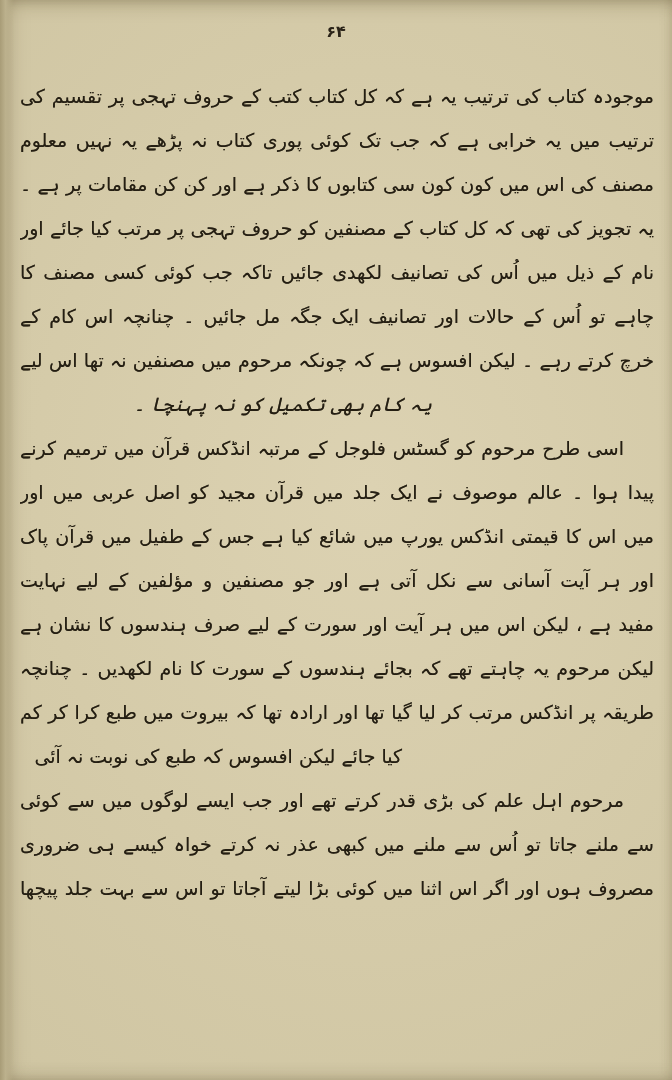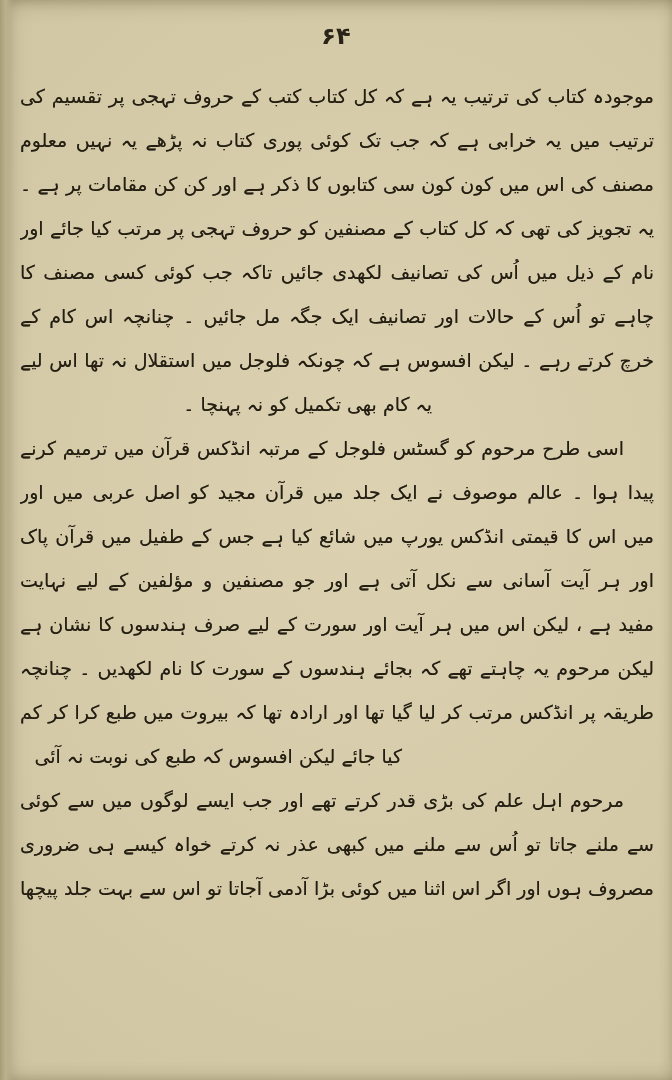--- a/index.html
+++ b/index.html
@@ -28,21 +28,21 @@
     width: 14px;
     background: linear-gradient(90deg, #a89c77 0%, #bcb18d 40%, rgba(188,177,141,0) 100%);
     pointer-events: none;
   }
   .page-number {
     position: absolute;
     top: 22px;
     left: 0;
     width: 100%;
     text-align: center;
-    font-size: 24px;
+    font-size: 16px;
     font-weight: bold;
     letter-spacing: 6px;
     color: #2a2318;
     direction: rtl;
   }
   .text-column {
     position: absolute;
     top: 74px;
     right: 18px;
     width: 634px;
@@ -66,20 +66,21 @@
   }
   
   .open {
     text-indent: 30px;
   }
   
   .close-a {
     padding-right: 222px;
     text-align: right;
     text-align-last: right;
+    font-style: italic;
   }
   .close-b {
     padding-right: 252px;
     text-align: right;
     text-align-last: right;
   }
 </style>
 </head>
 <body>
 
@@ -90,35 +91,35 @@
 
   <div class="text-column">
 
     <div>
       <div class="ln jl">موجودہ کتاب کی ترتیب یہ ہے کہ کل کتاب کتب کے حروف تہجی پر تقسیم کی گئی ہے ۔ اس</div>
       <div class="ln jl">ترتیب میں یہ خرابی ہے کہ جب تک کوئی پوری کتاب نہ پڑھے یہ نہیں معلوم ہوتا کہ فلاں</div>
       <div class="ln jl">مصنف کی اس میں کون کون سی کتابوں کا ذکر ہے اور کن کن مقامات پر ہے ۔ مرحوم نے</div>
       <div class="ln jl">یہ تجویز کی تھی کہ کل کتاب کے مصنفین کو حروف تہجی پر مرتب کیا جائے اور ہر مصنف کے</div>
       <div class="ln jl">نام کے ذیل میں اُس کی تصانیف لکھدی جائیں تاکہ جب کوئی کسی مصنف کا تذکرہ دیکھنا</div>
       <div class="ln jl">چاہے تو اُس کے حالات اور تصانیف ایک جگہ مل جائیں ۔ چنانچہ اس کام کے انجام</div>
-      <div class="ln jl">خرچ کرتے رہے ۔ لیکن افسوس ہے کہ چونکہ فلوجل میں استقلال نہ تھا اس لیے</div>
+      <div class="ln jl">خرچ کرتے رہے ۔ لیکن افسوس ہے کہ چونکہ مرحوم میں مصنفین نہ تھا اس لیے</div>
       <div class="ln close-a">یہ کام بھی تکمیل کو نہ پہنچا ۔</div>
     </div>
 
     <div>
       <div class="ln jl open">اسی طرح مرحوم کو گسٹس فلوجل کے مرتبہ انڈکس قرآن میں ترمیم کرنے کا خیال</div>
       <div class="ln jl">پیدا ہوا ۔ عالم موصوف نے ایک جلد میں قرآن مجید کو اصل عربی میں اور دوسری جلد</div>
       <div class="ln jl">میں اس کا قیمتی انڈکس یورپ میں شائع کیا ہے جس کے طفیل میں قرآن پاک کی ہر سورت</div>
       <div class="ln jl">اور ہر آیت آسانی سے نکل آتی ہے اور جو مصنفین و مؤلفین کے لیے نہایت کارآمد اور</div>
       <div class="ln jl">مفید ہے ، لیکن اس میں ہر آیت اور سورت کے لیے صرف ہندسوں کا نشان ہے ۔</div>
       <div class="ln jl">لیکن مرحوم یہ چاہتے تھے کہ بجائے ہندسوں کے سورت کا نام لکھدیں ۔ چنانچہ اس</div>
       <div class="ln jl">طریقہ پر انڈکس مرتب کر لیا گیا تھا اور ارادہ تھا کہ بیروت میں طبع کرا کر کم قیمت پر فروخت</div>
       <div class="ln close-b">کیا جائے لیکن افسوس کہ طبع کی نوبت نہ آئی ۔</div>
     </div>
 
     <div>
       <div class="ln jl open">مرحوم اہل علم کی بڑی قدر کرتے تھے اور جب ایسے لوگوں میں سے کوئی اُن</div>
       <div class="ln jl">سے ملنے جاتا تو اُس سے ملنے میں کبھی عذر نہ کرتے خواہ کیسے ہی ضروری کام میں</div>
-      <div class="ln jl">مصروف ہوں اور اگر اس اثنا میں کوئی بڑا آدمی آجاتا تو اس سے بہت جلد پیچھا</div>
+      <div class="ln jl">مصروف ہوں اور اگر اس اثنا میں کوئی بڑا لیتے آجاتا تو اس سے بہت جلد پیچھا</div>
     </div>
 
   </div>
 </div>
 
 </body></html>

